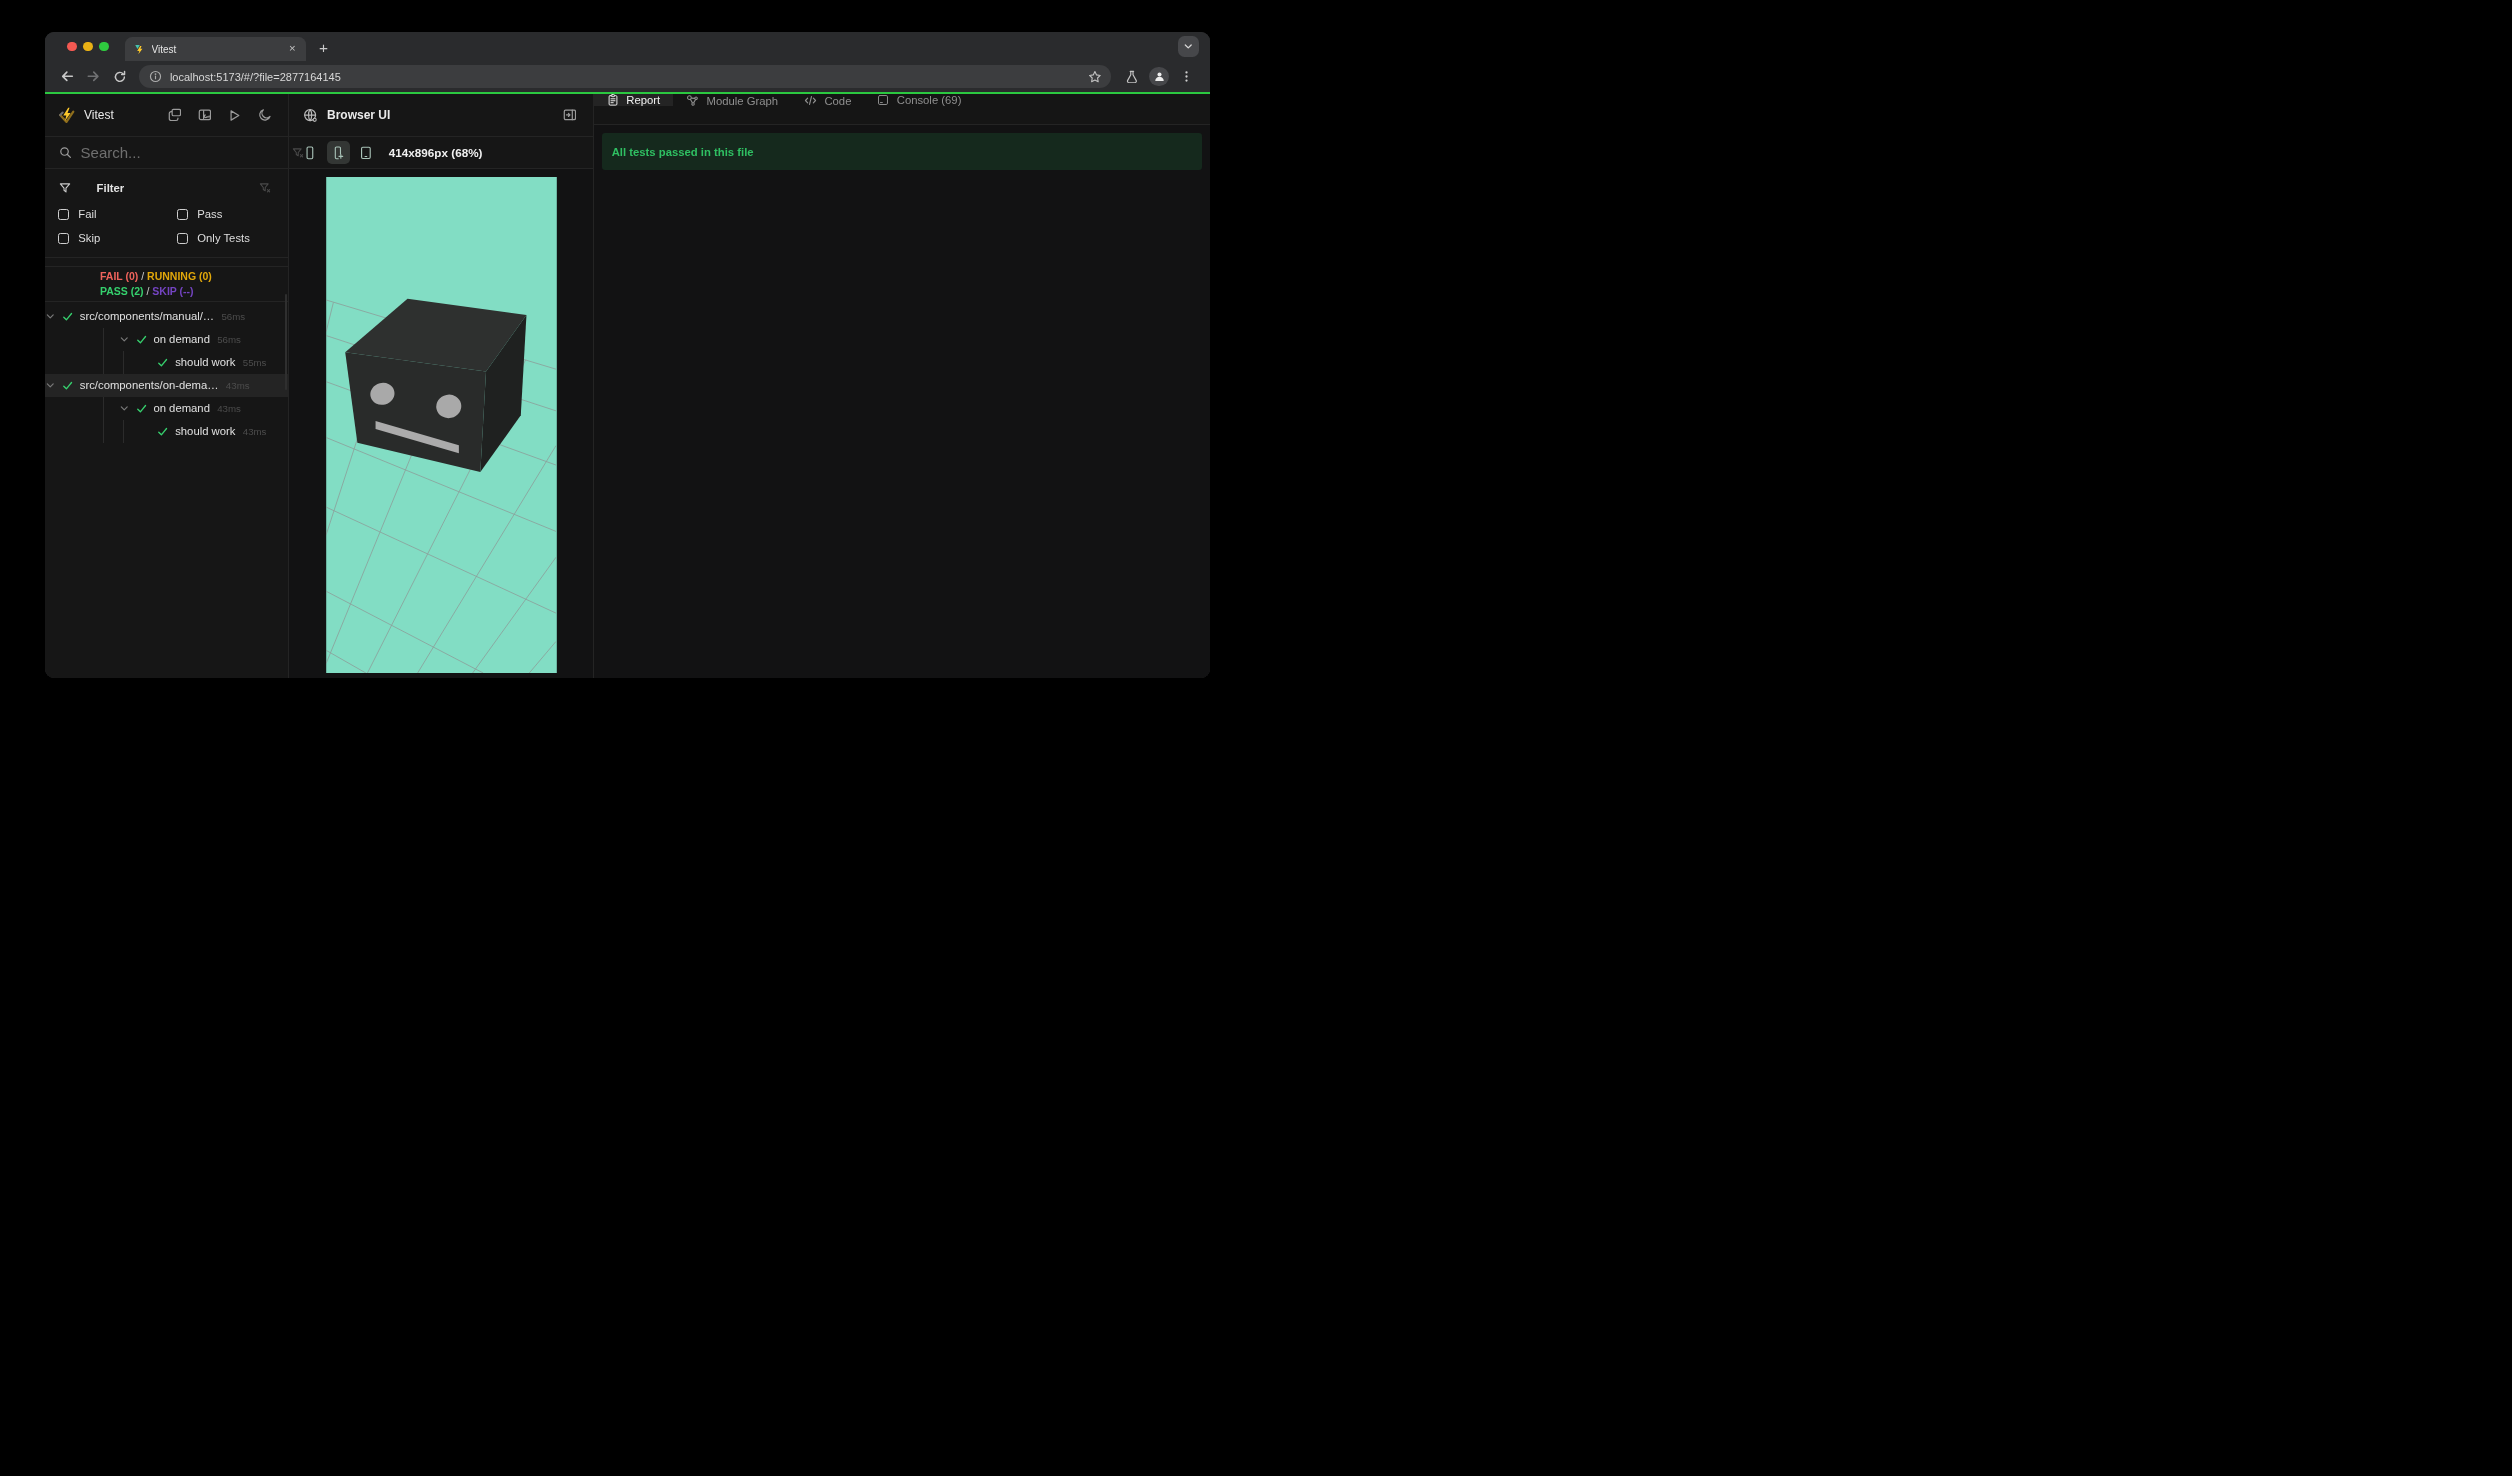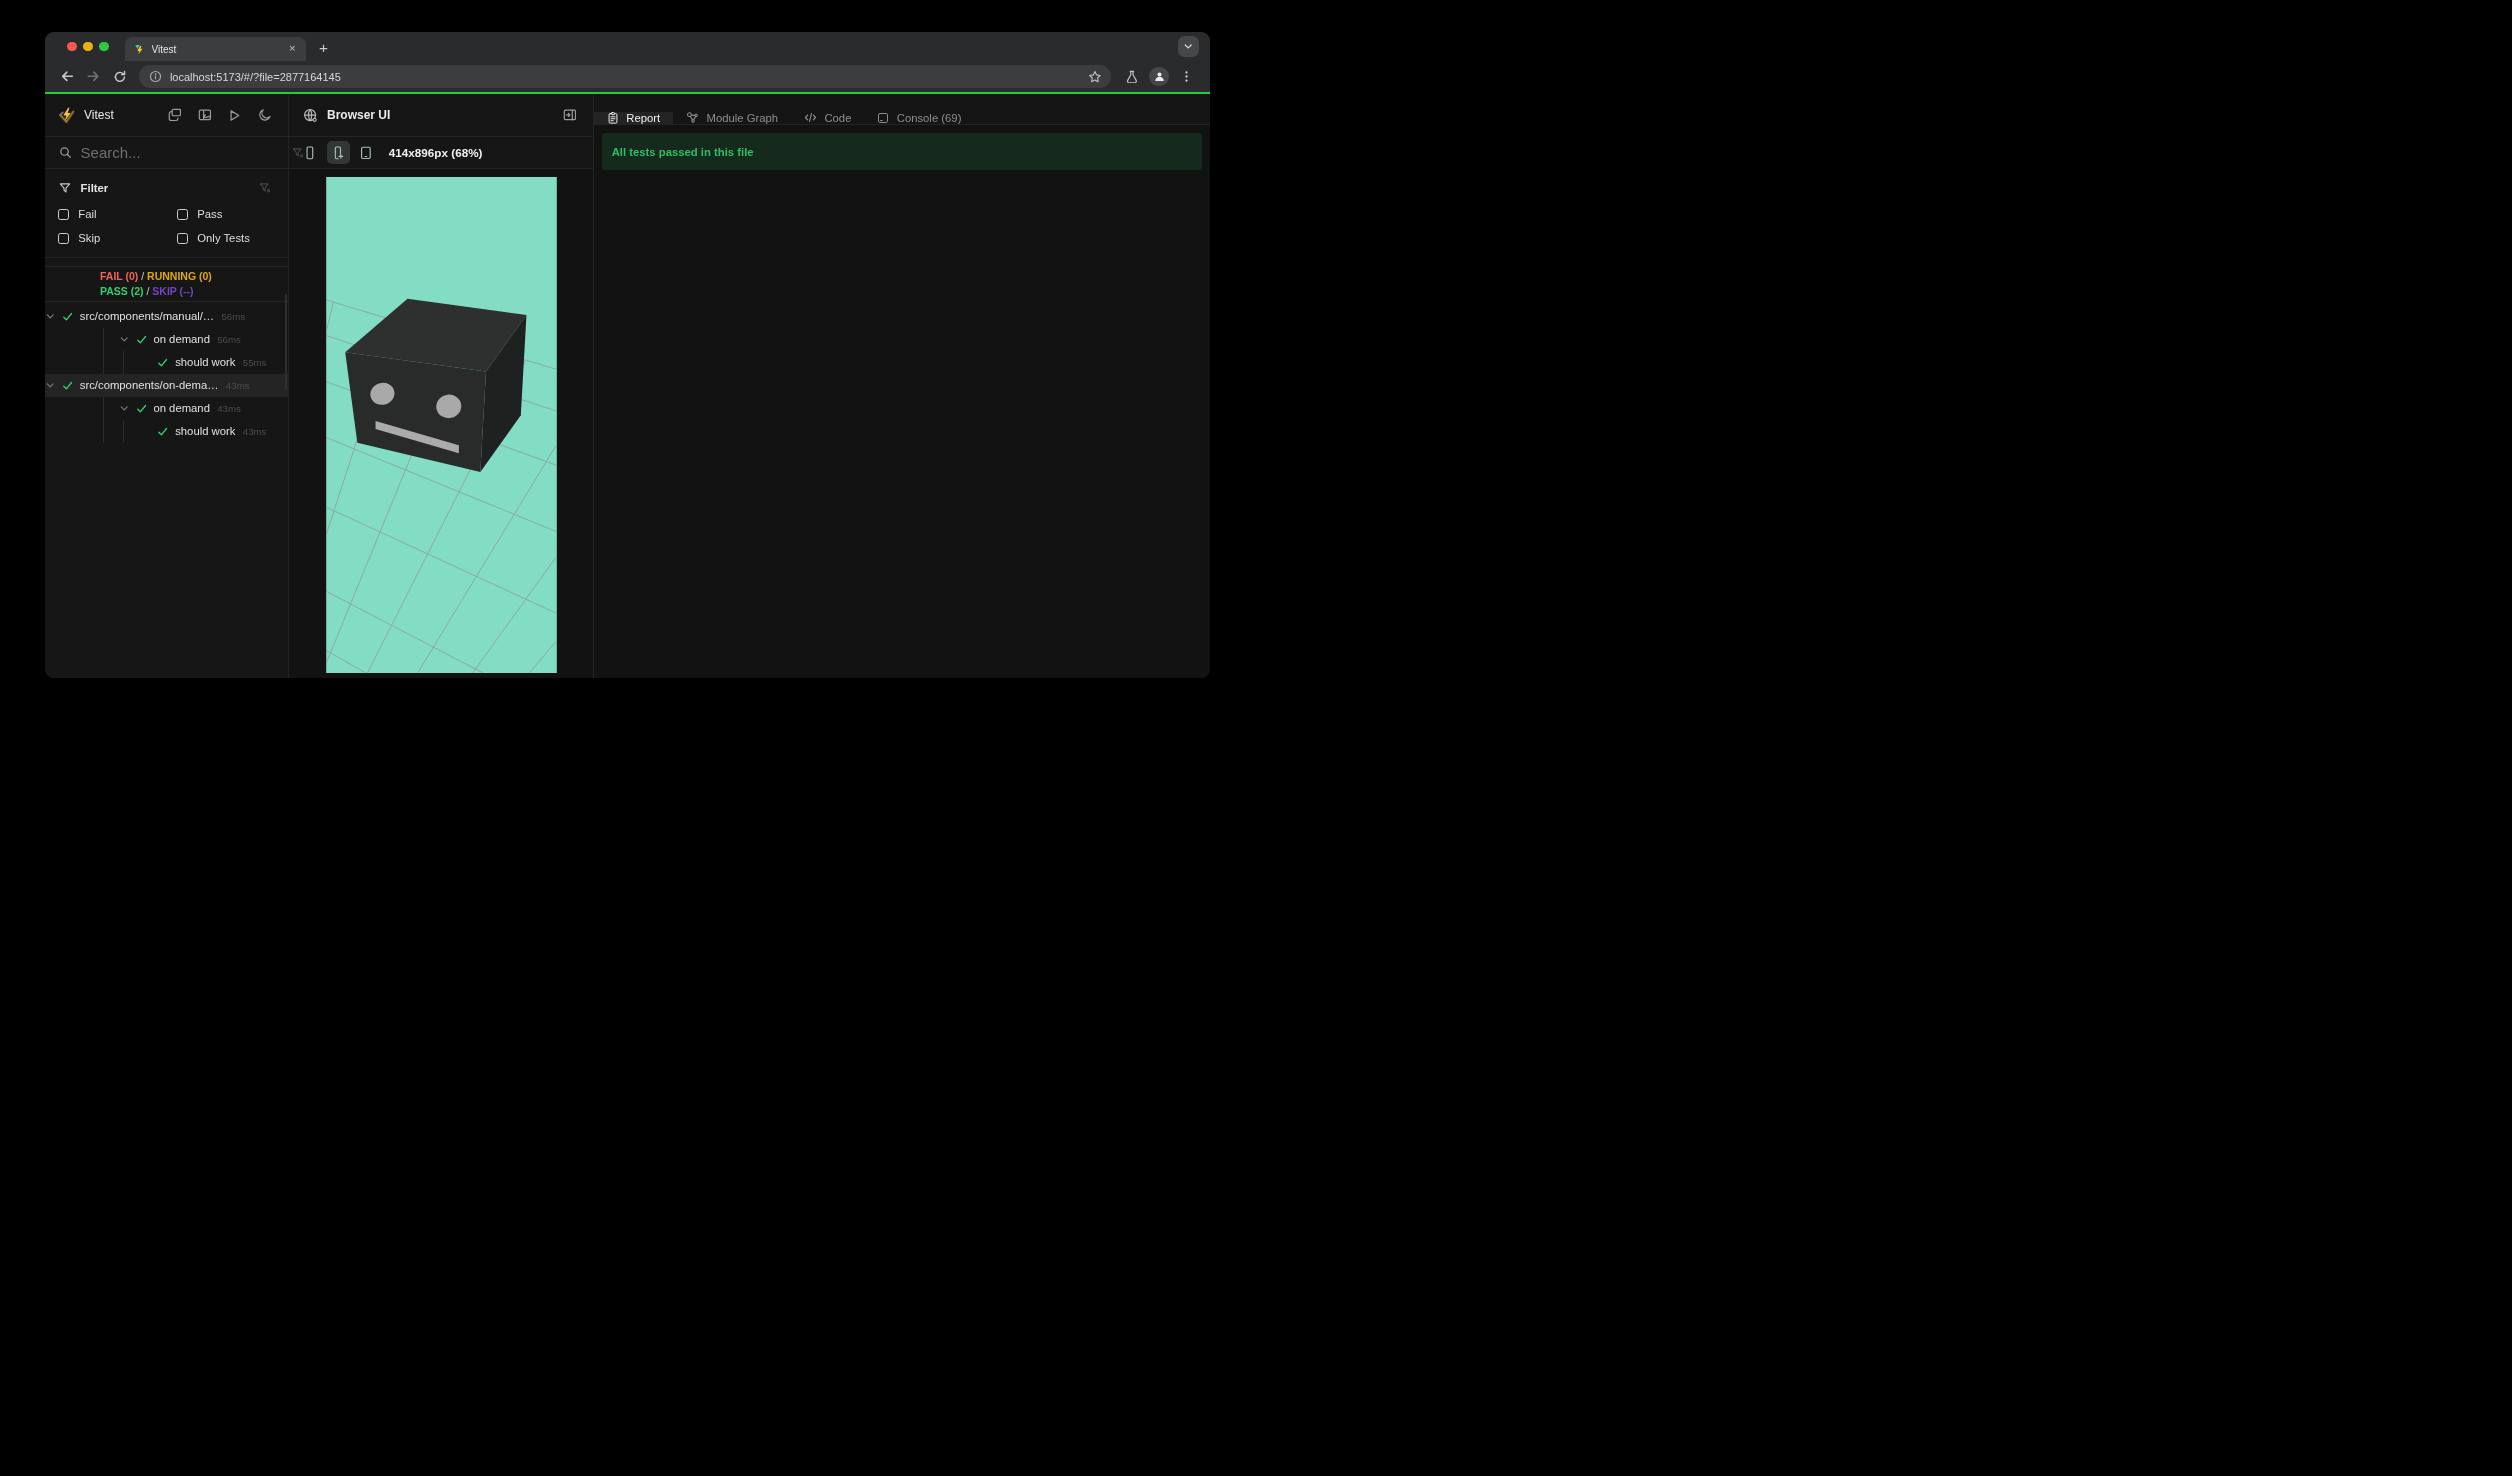--- a/index.html
+++ b/index.html
@@ -44,21 +44,21 @@
   .icon-btn { color:#9b9b9b; display:flex; align-items:center; justify-content:center; width:21px; height:21px; flex:none; }
   .icon-dim { color:#4a4a4a; }
 
   
   .sidebar { width:244px; border-right:0.8px solid #242424; display:flex; flex-direction:column; position:relative; min-height:0; }
   .search-row { height:32px; border-bottom:0.8px solid #242424; display:flex; align-items:center; padding:0 13px; gap:8px; flex:none; }
   .search-input { background:transparent; border:none; outline:none; color:#cfcfcf; font-size:15px; flex:1;
     font-family:"Liberation Sans","DejaVu Sans",sans-serif; }
   .search-input::placeholder { color:#6f6f6f; }
   .filter-block { border-bottom:0.8px solid #242424; padding:8px 13px 9.7px; flex:none; }
-  .filter-title-row { display:flex; align-items:center; gap:8px; height:21px; }
+  .filter-title-row { display:flex; align-items:center; gap:24px; height:21px; }
   .filter-title { color:#e3e3e3; font-size:11.3px; font-weight:700; }
   .cb-grid { display:grid; grid-template-columns:119px 1fr; row-gap:7.3px; margin-top:7.3px; }
   .cb-item { display:flex; align-items:center; gap:9px; height:17px; }
   .checkbox { width:11.3px; height:11.3px; border:1.3px solid #cfcfcf; border-radius:2.4px; background:transparent; flex:none; }
   .cb-label { color:#dedede; font-size:11.3px; }
 
   .summary { margin-top:8px; border-top:0.8px solid #242424; border-bottom:0.8px solid #242424;
     padding:2.4px 0 3.2px 55px; flex:none; }
   .summary-line { font-size:10.5px; font-weight:700; line-height:14.6px; white-space:nowrap; }
   .c-fail { color:#f0635c; } .c-run { color:#e2a80a; } .c-pass { color:#35d06d; }
@@ -83,21 +83,21 @@
   .device-row { height:32px; border-bottom:0.8px solid #242424; display:flex; align-items:center; padding:0 9.7px; gap:4.9px; flex:none; }
   .dev-btn { width:23px; height:23px; border-radius:4.9px; display:flex; align-items:center; justify-content:center; color:#a9c3b8; }
   .dev-btn.sel { background:#333634; }
   .dev-size { color:#f0f0f0; font-size:11.7px; font-weight:700; margin-left:6.5px; }
   .middle-content { flex:1; background:#121213; display:flex; justify-content:center; padding-top:7.3px; min-height:0; }
 
   
   .report { flex:1; display:flex; flex-direction:column; min-width:0; }
   .path-check { color:#36cf6d; flex:none; }
   .file-path { color:#c6c6c6; font-size:11.3px; font-weight:400; }
-  .tabs-row { height:31px; border-bottom:0.8px solid #242424; display:flex; align-items:flex-end; background:#151515; flex:none; }
+  .tabs-row { height:31px; border-bottom:0.8px solid #242424; display:flex; align-items:flex-start; background:#151515; flex:none; }
   .rtab { display:flex; align-items:center; gap:7.3px; padding:0 13px; color:#8f8f8f; font-size:11.3px; }
   .rtab.active { background:#242424; color:#f0f0f0; }
   .report-content { flex:1; background:#121213; padding:8px; }
   .banner { height:37px; background:#15291d; border-radius:3.2px; display:flex; align-items:center; padding:0 9.7px; }
   .banner-text { color:#2fbf62; font-size:11.3px; font-weight:700; }
 </style>
 </head>
 <body>
 
 <div class="window">

